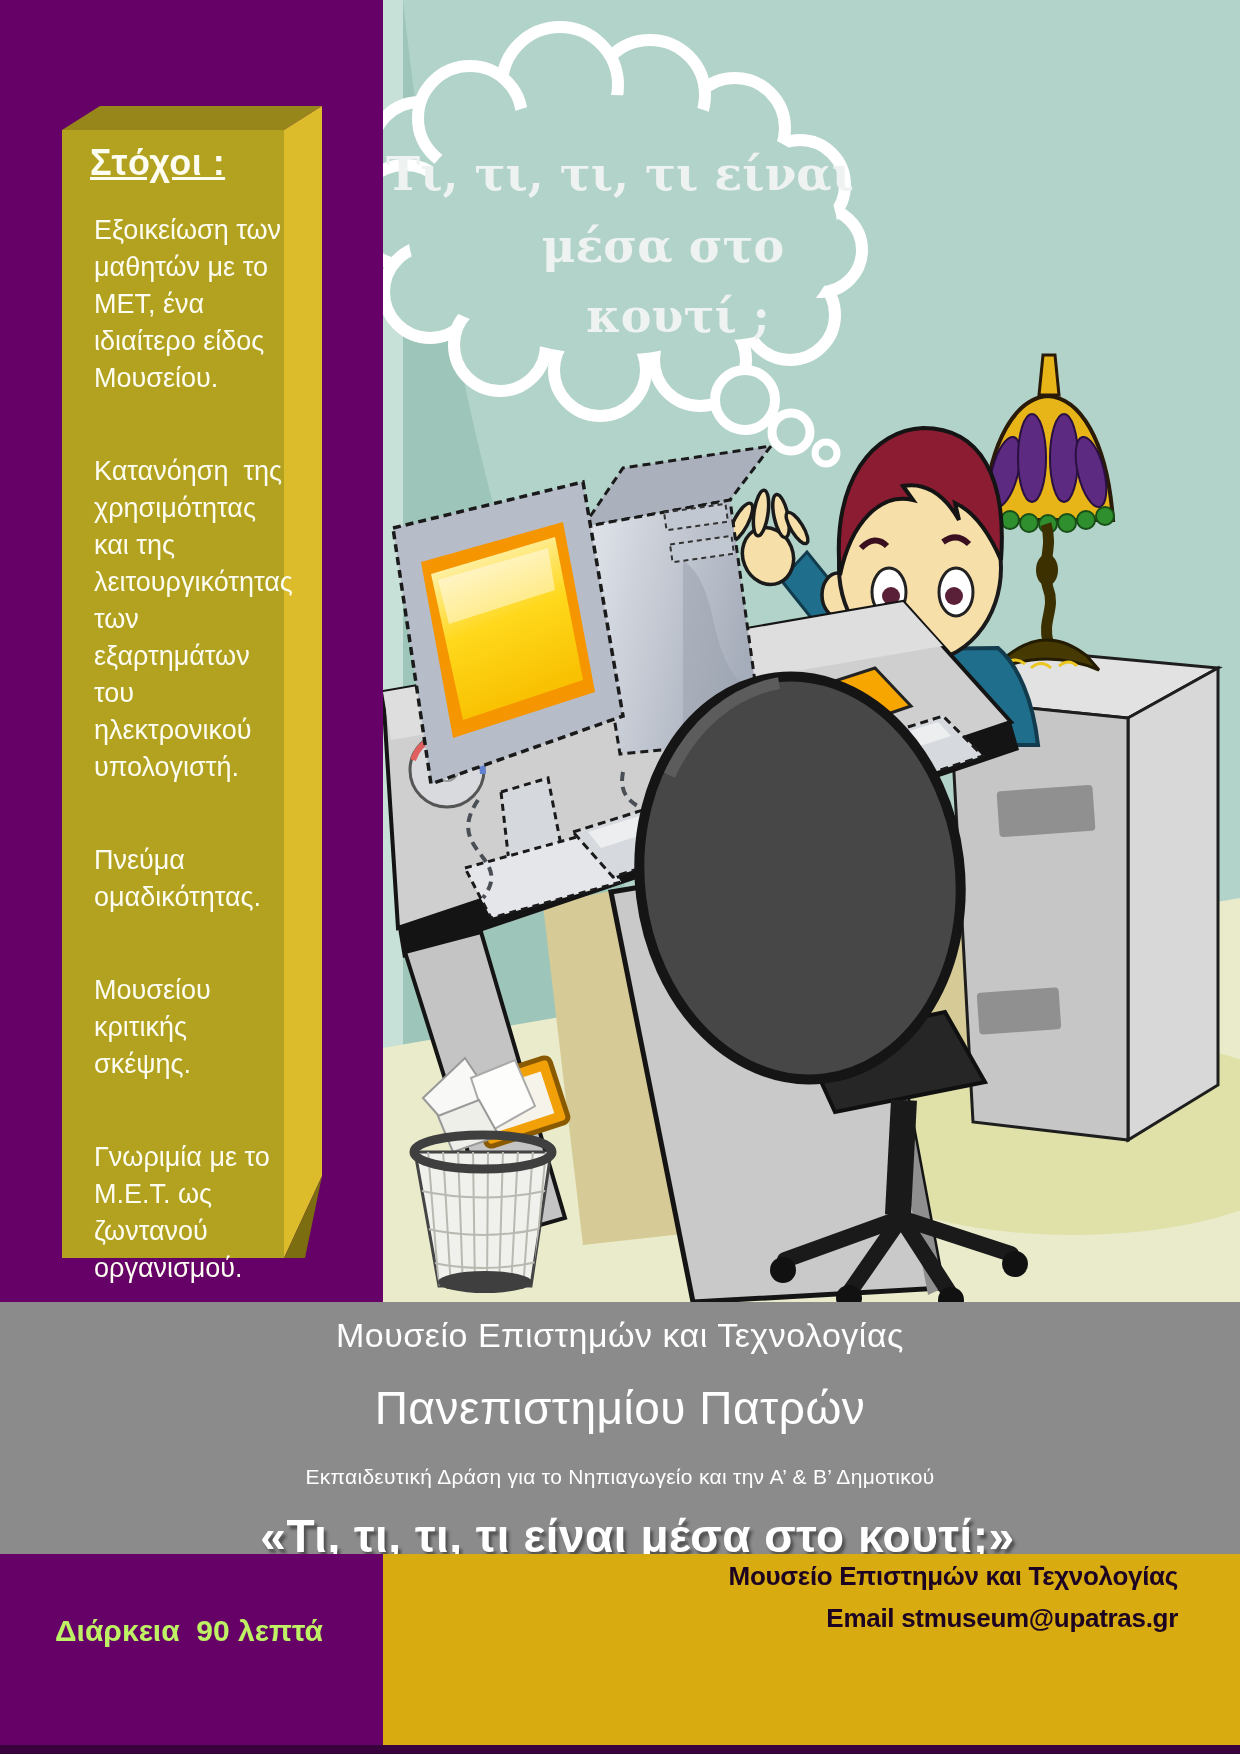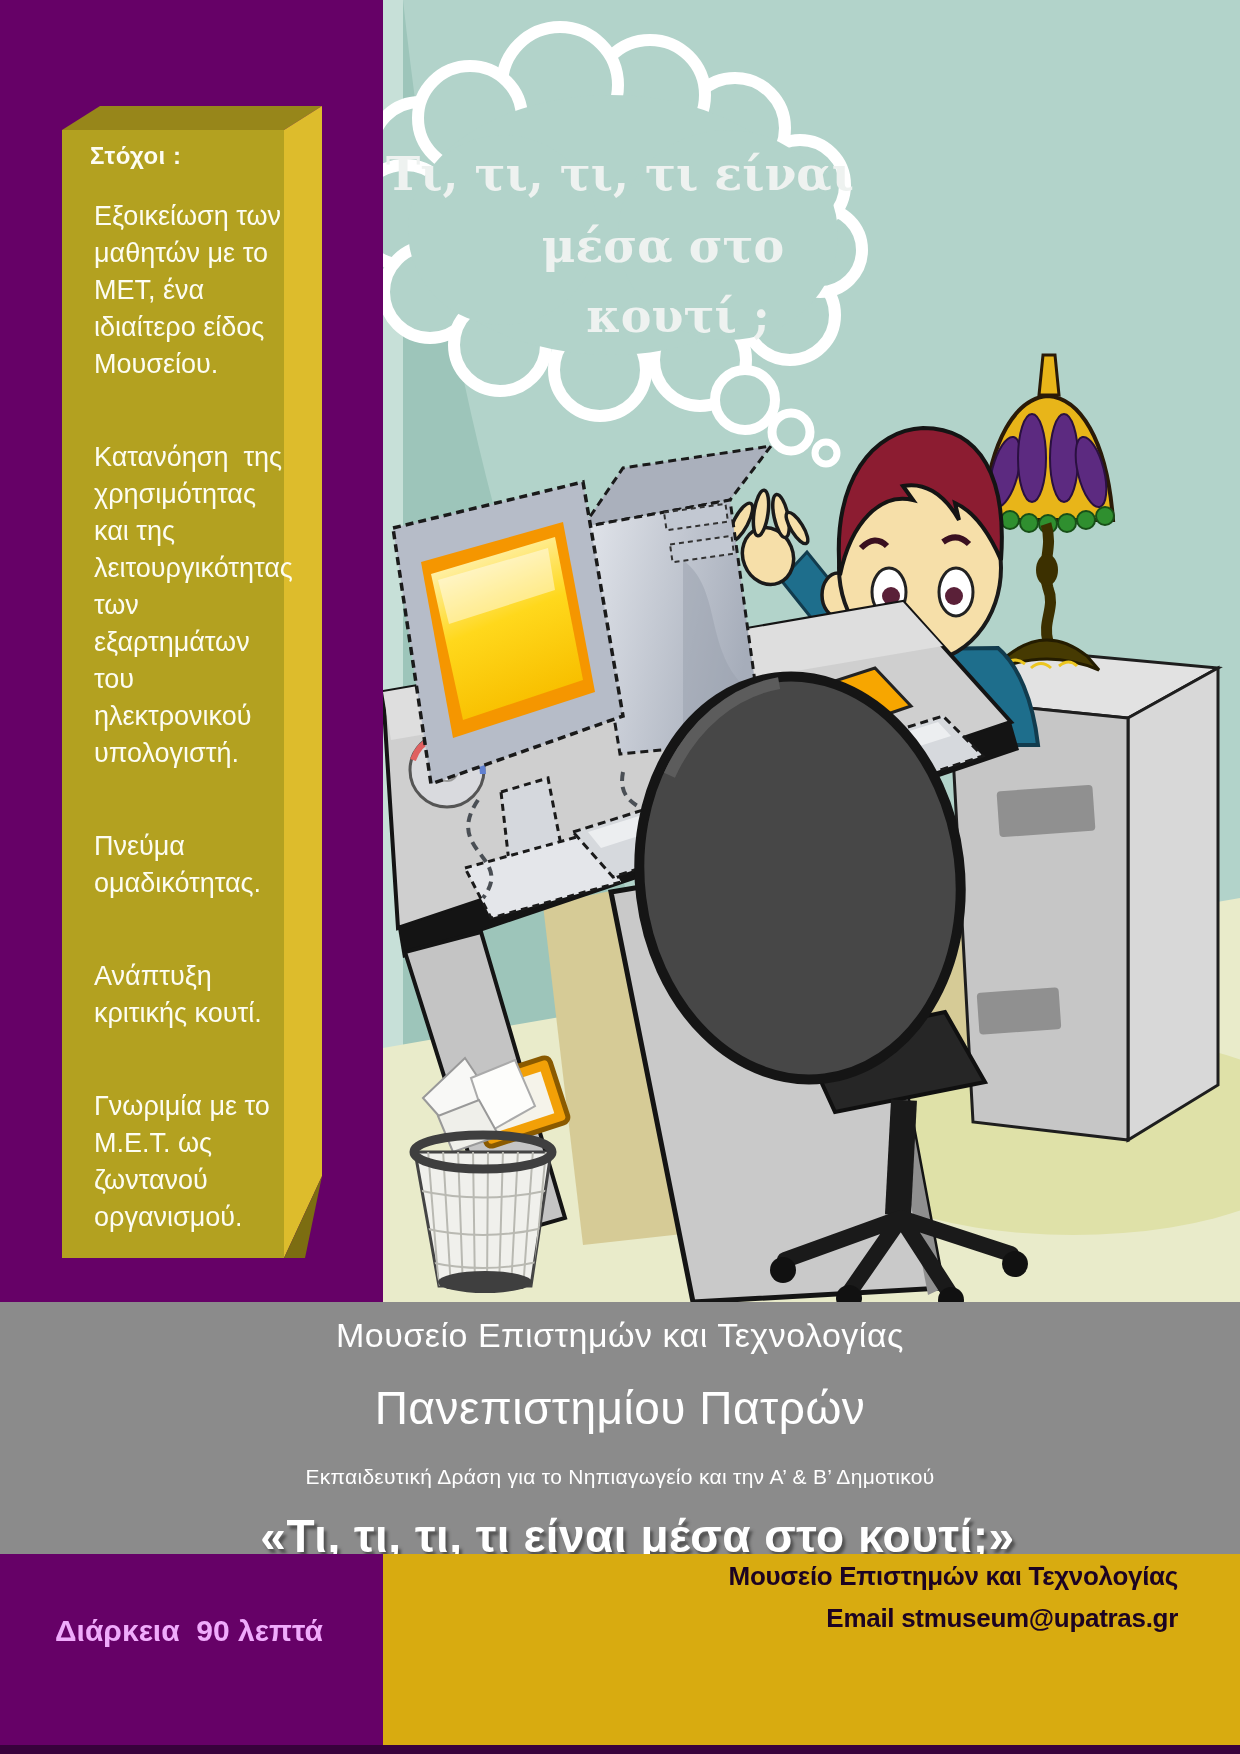--- a/index.html
+++ b/index.html
@@ -6,38 +6,38 @@
   #poster{position:relative;width:1240px;height:1754px;overflow:hidden;
           background:#b2d3ca;font-family:"Liberation Sans",sans-serif;}
   .abs{position:absolute;}
 
   
   #sidebar{left:0;top:0;width:383px;height:1302px;background:#660167;}
 
   
   #goalbox-svg{left:62px;top:104px;width:262px;height:1160px;}
   #goalbox-text{left:90px;top:142px;width:196px;color:#fdfdf2;}
-  #goalbox-text h2{margin:0 0 28px 0;font-size:24px;font-weight:bold;letter-spacing:.5px;}
+  #goalbox-text h2{margin:0 0 28px 0;font-size:36px;font-weight:bold;letter-spacing:.5px;text-decoration:underline;}
   #goalbox-text p{margin:0 0 56px 4px;font-size:27px;line-height:37px;white-space:pre-wrap;}
 
   
   #illustration{left:383px;top:0;width:857px;height:1302px;}
 
   
   #banner{left:0;top:1302px;width:1240px;height:252px;background:#8b8b8b;
           display:flex;flex-direction:column;align-items:center;color:#ffffff;}
   #banner .t1{margin-top:14px;font-size:34px;letter-spacing:.5px;}
   #banner .t2{margin-top:26px;font-size:46px;letter-spacing:.5px;}
   #banner .sub{margin-top:30px;font-size:21px;letter-spacing:.3px;}
   #banner .quote{margin-top:20px;font-size:46px;font-weight:bold;letter-spacing:.5px;
                  text-shadow:3px 4px 3px rgba(50,50,50,.65);margin-left:35px;}
 
   
   #duration-band{left:0;top:1554px;width:383px;height:200px;background:#660167;}
-  #duration-band .dur{position:absolute;left:55px;top:60px;color:#f0abfc;
+  #duration-band .dur{position:absolute;left:55px;top:60px;color:#bef264;
                       font-size:30px;font-weight:bold;white-space:pre-wrap;}
   #contact-band{left:383px;top:1554px;width:857px;height:200px;background:#d8ab10;}
   #contact-band .wrap{position:absolute;right:62px;top:8px;text-align:right;
                       color:#1c0322;font-size:26px;font-weight:700;letter-spacing:-.3px;}
   #contact-band .wrap div{margin-bottom:14px;line-height:28px;}
 
   #footer-strip{left:0;top:1745px;width:1240px;height:9px;background:#38023c;}
 </style>
 </head>
 <body>
@@ -50,21 +50,21 @@
     <path d="M0,26 L38,2 L260,2 L222,26 Z" fill="#97861a"></path>
     <path d="M222,26 L260,2 L260,1072 L222,1154 Z" fill="#ddbc2c"></path>
     <path d="M222,1154 L260,1072 L243,1154 Z" fill="#7c6d11"></path>
     <path d="M0,26 L222,26 L222,1154 L0,1154 Z" fill="#b3a120"></path>
   </svg>
   <div id="goalbox-text" class="abs">
     <h2>Στόχοι :</h2>
     <p>Εξοικείωση των μαθητών με το ΜΕΤ, ένα ιδιαίτερο είδος Μουσείου.</p>
     <p>Κατανόηση  της χρησιμότητας και της λειτουργικότητας των εξαρτημάτων του ηλεκτρονικού υπολογιστή.</p>
     <p>Πνεύμα ομαδικότητας.</p>
-    <p>Ανάπτυξη κριτικής κουτί.</p>
+    <p>Μουσείου κριτικής σκέψης.</p>
     <p>Γνωριμία με το Μ.Ε.Τ. ως ζωντανού οργανισμού.</p>
   </div>
 
   <svg id="illustration" class="abs" viewBox="0 0 857 1302">
     <defs>
       <linearGradient id="gy" x1="0" y1="0" x2="0.35" y2="1">
         <stop offset="0" stop-color="#fffbe6"></stop>
           <stop offset="0.55" stop-color="#ffd81c"></stop>
           <stop offset="1" stop-color="#f8c000"></stop>
       </linearGradient>

